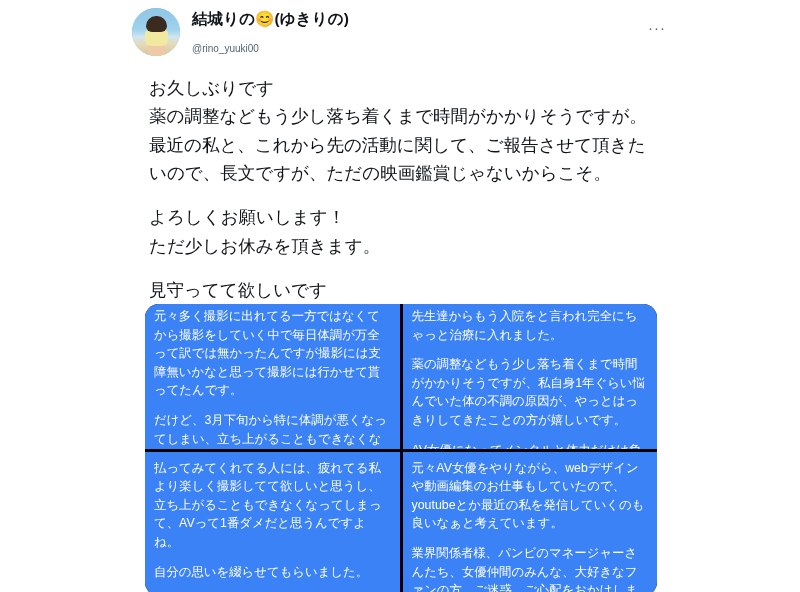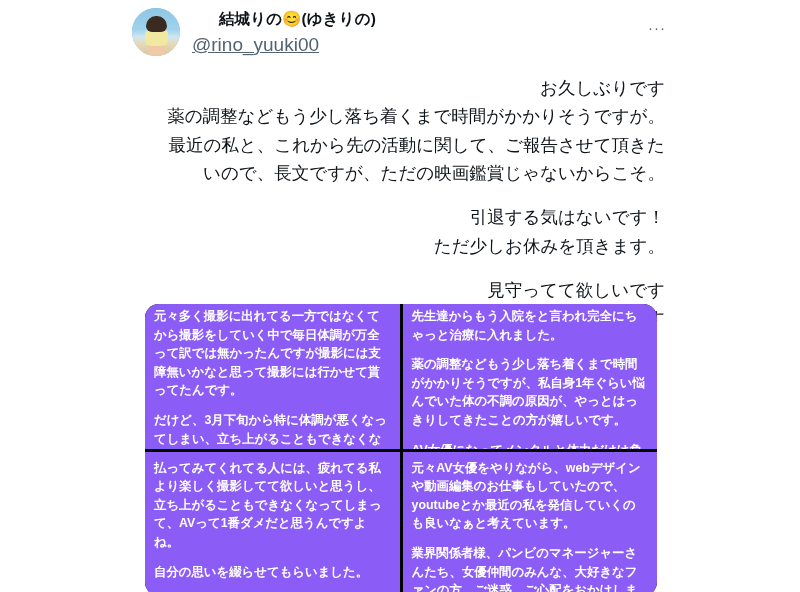--- a/index.html
+++ b/index.html
@@ -73,27 +73,25 @@
   .names {
     margin-left: 12px;
     padding-top: 1px;
     line-height: 1.35;
   }
   .display-name {
     font-size: 15.5px;
     font-weight: bold;
     color: #0f1419;
     letter-spacing: 0.1px;
-    margin-left: 27px;
   }
   .handle {
-    font-size: 19px;
+    font-size: 10px;
     color: #536471;
-    margin-top: 2px;
-    text-decoration: underline;
+    margin-top: 12px;
   }
   .more-menu {
     position: absolute;
     right: 0;
     top: 10px;
     width: 30px;
     height: 20px;
     color: #536471;
     font-size: 15px;
     letter-spacing: 1px;
@@ -105,48 +103,47 @@
   
   .tweet-body {
     position: absolute;
     left: 145px;
     top: 74px;
     width: 520px;
     font-size: 17.5px;
     color: #0f1419;
     line-height: 1.62;
   }
-  .tweet-body p { margin: 0 0 16px 4px; text-align: right; }
+  .tweet-body p { margin: 0 0 16px 4px; }
   .tweet-body p:last-child { margin-bottom: 0; }
   .tweet-body .line { display: block; }
 
   
   .media-card {
     position: absolute;
     left: 145px;
     top: 304px;
     width: 512px;
     height: 292px;
     border-radius: 14px;
     overflow: hidden;
     background: #000;
     display: grid;
     grid-template-columns: 1fr 1fr;
     grid-template-rows: 1fr 1fr;
     gap: 3px;
   }
   .panel {
-    background: #8b5cf6;
+    background: #3b82f6;
     color: #ffffff;
     padding: 7px 9px 6px 9px;
     overflow: hidden;
     font-size: 12.4px;
     line-height: 1.5;
     position: relative;
-    font-weight: bold;
   }
   .panel p { margin: 0 0 11px 0; }
   .panel p:last-child { margin-bottom: 0; }
   .panel.tl { }
   .panel.tr { }
   .panel.bl { }
   .panel.br { }
   .clip-top { margin-top: -4px; }
 </style>
 </head>
@@ -169,21 +166,21 @@
   </div>
 
   <div class="tweet-body">
     <p>
       <span class="line">お久しぶりです</span>
       <span class="line">薬の調整などもう少し落ち着くまで時間がかかりそうですが。</span>
       <span class="line">最近の私と、これから先の活動に関して、ご報告させて頂きた</span>
       <span class="line">いので、長文ですが、ただの映画鑑賞じゃないからこそ。</span>
     </p>
     <p>
-      <span class="line">引退する気はないです！</span>
+      <span class="line">よろしくお願いします！</span>
       <span class="line">ただ少しお休みを頂きます。</span>
     </p>
     <p>
       <span class="line">見守ってて欲しいです</span>
       <span class="line">よろしくお願いします</span>
     </p>
   </div>
 
   <div class="media-card">
 

